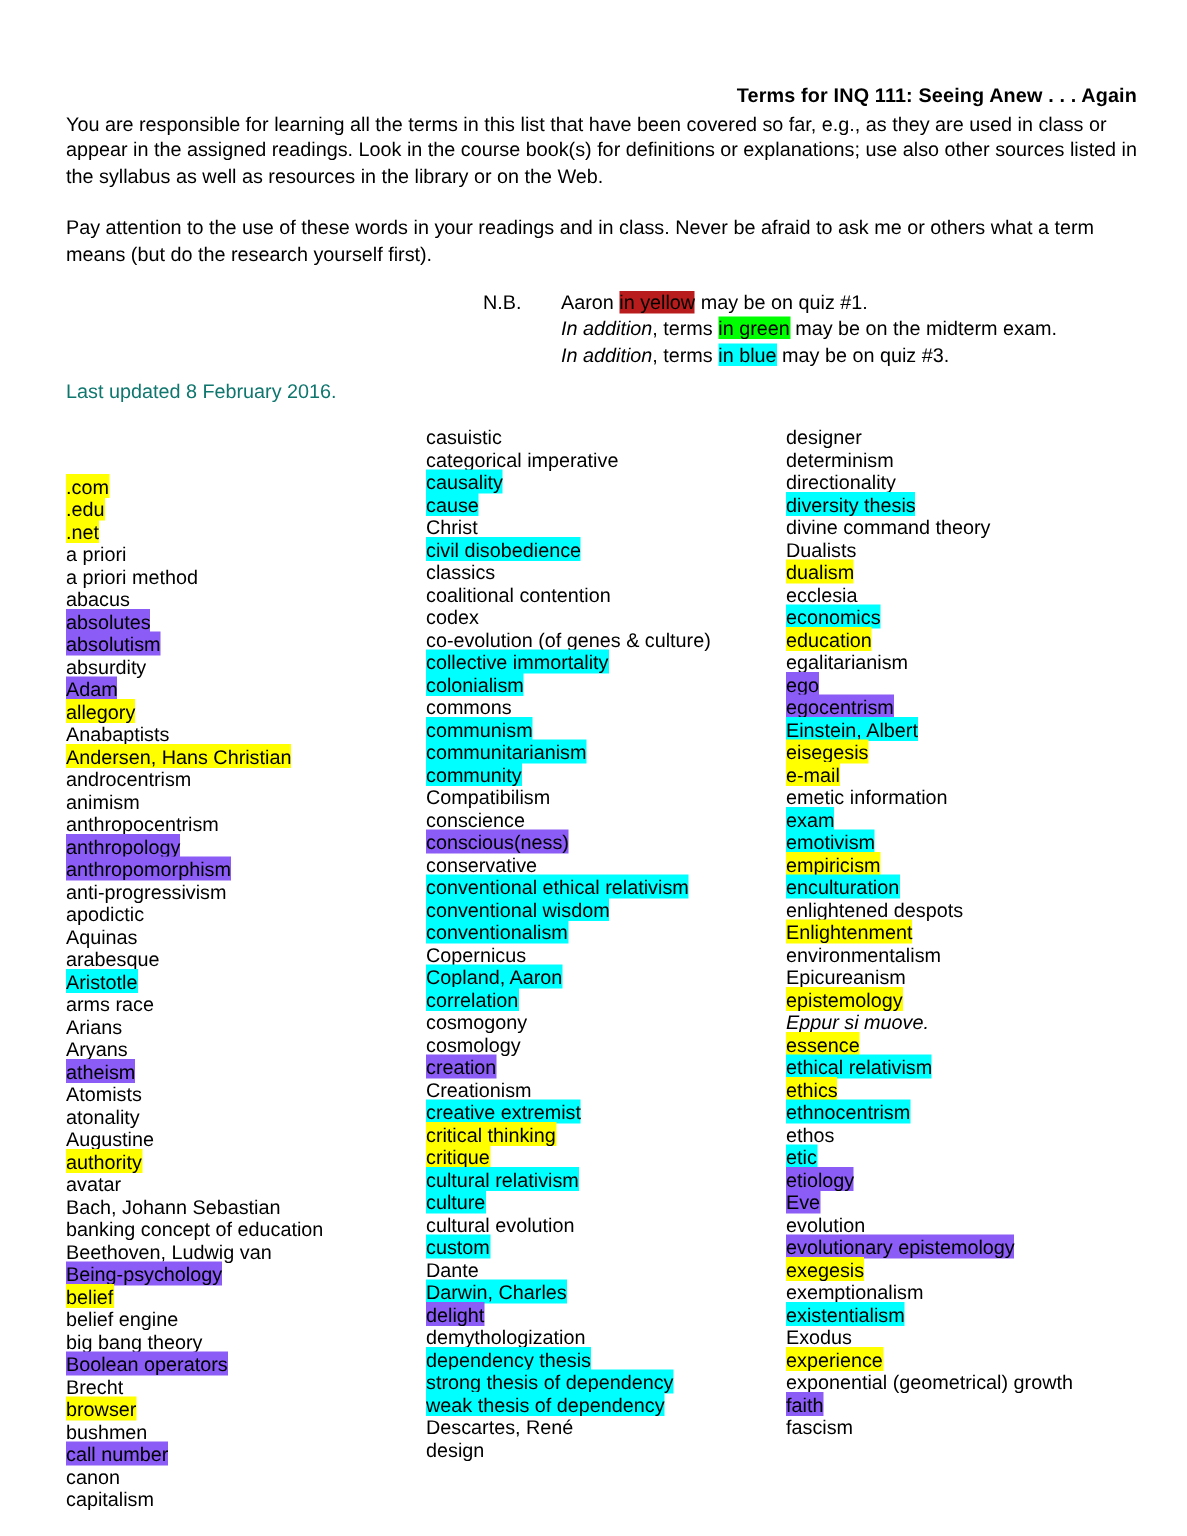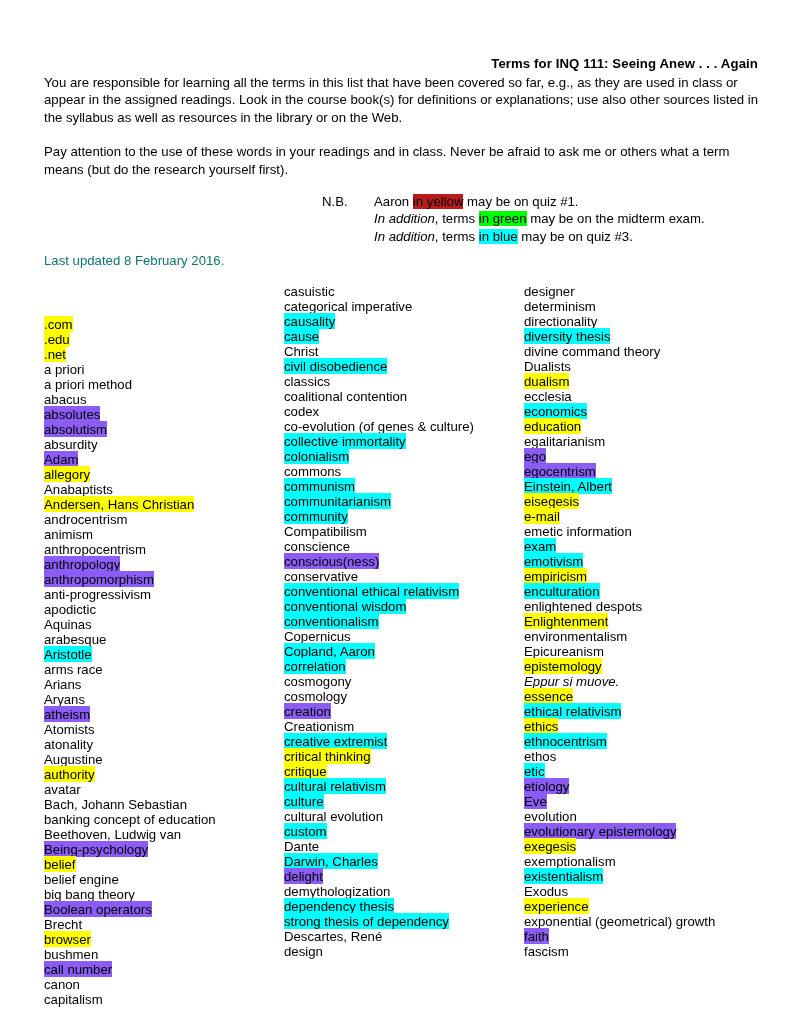--- a/index.html
+++ b/index.html
@@ -233,20 +233,21 @@
         <div class="term hl-blue"><span class="t">cultural relativism</span></div>
         <div class="term hl-blue"><span class="t">culture</span></div>
         <div class="term hl-none"><span class="t">cultural evolution</span></div>
         <div class="term hl-blue"><span class="t">custom</span></div>
         <div class="term hl-none"><span class="t">Dante</span></div>
         <div class="term hl-blue"><span class="t">Darwin, Charles</span></div>
         <div class="term hl-green"><span class="t">delight</span></div>
         <div class="term hl-none"><span class="t">demythologization</span></div>
         <div class="term hl-blue"><span class="t">dependency thesis</span></div>
         <div class="term hl-blue"><span class="t">strong thesis of dependency</span></div>
+        <div class="term hl-blue"><span class="t">weak thesis of dependency</span></div>
         <div class="term hl-none"><span class="t">Descartes, René</span></div>
         <div class="term hl-none"><span class="t">design</span></div>
       </div>
     <div class="term-col c2">
         <div class="term hl-none"><span class="t">designer</span></div>
         <div class="term hl-none"><span class="t">determinism</span></div>
         <div class="term hl-none"><span class="t">directionality</span></div>
         <div class="term hl-blue"><span class="t">diversity thesis</span></div>
         <div class="term hl-none"><span class="t">divine command theory</span></div>
         <div class="term hl-none"><span class="t">Dualists</span></div>

